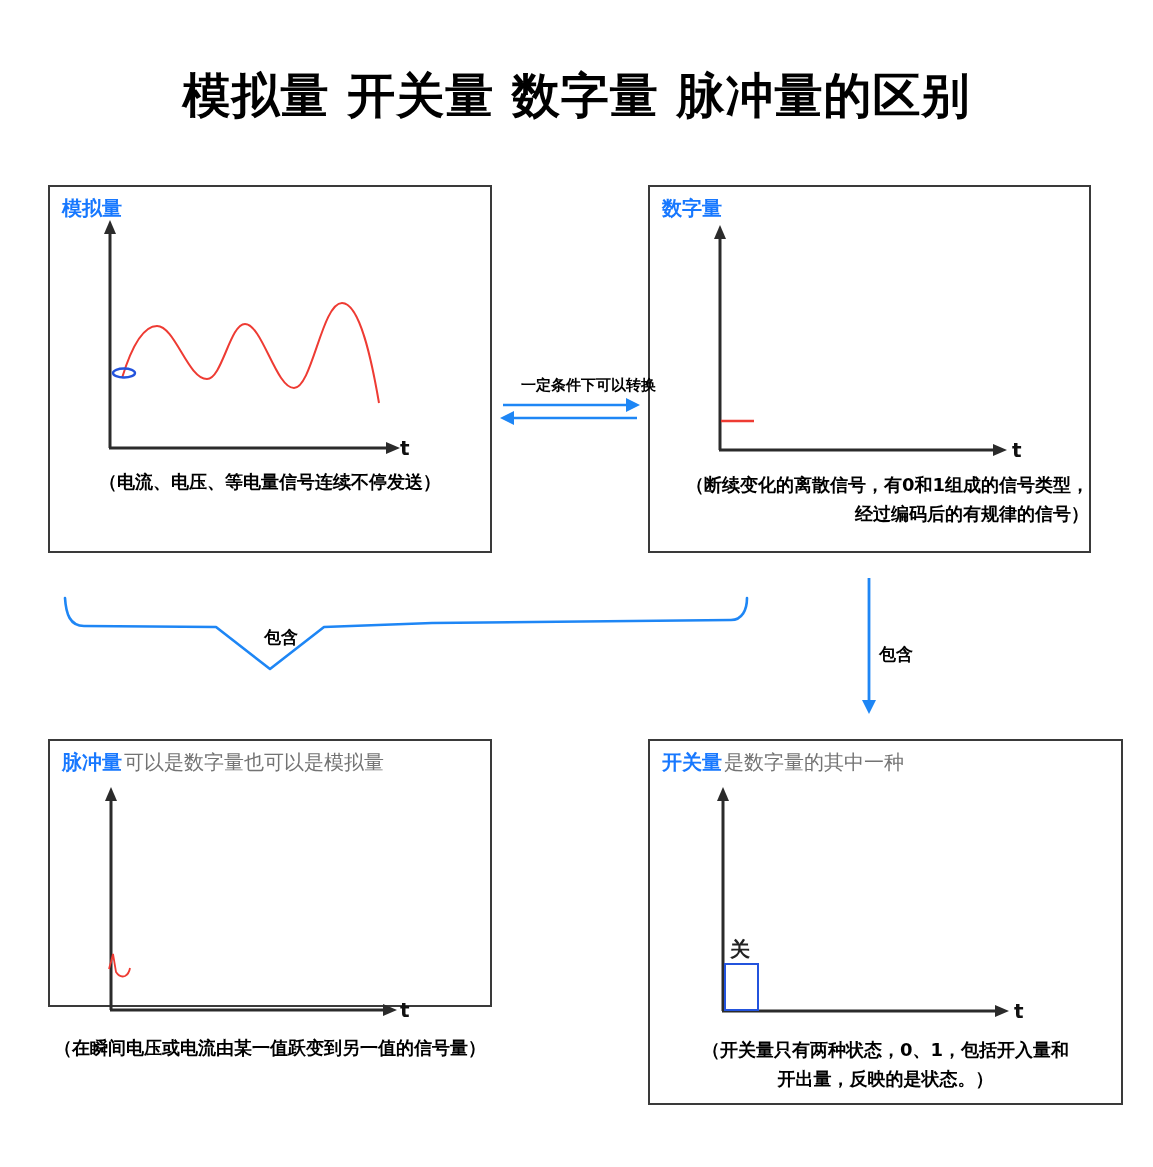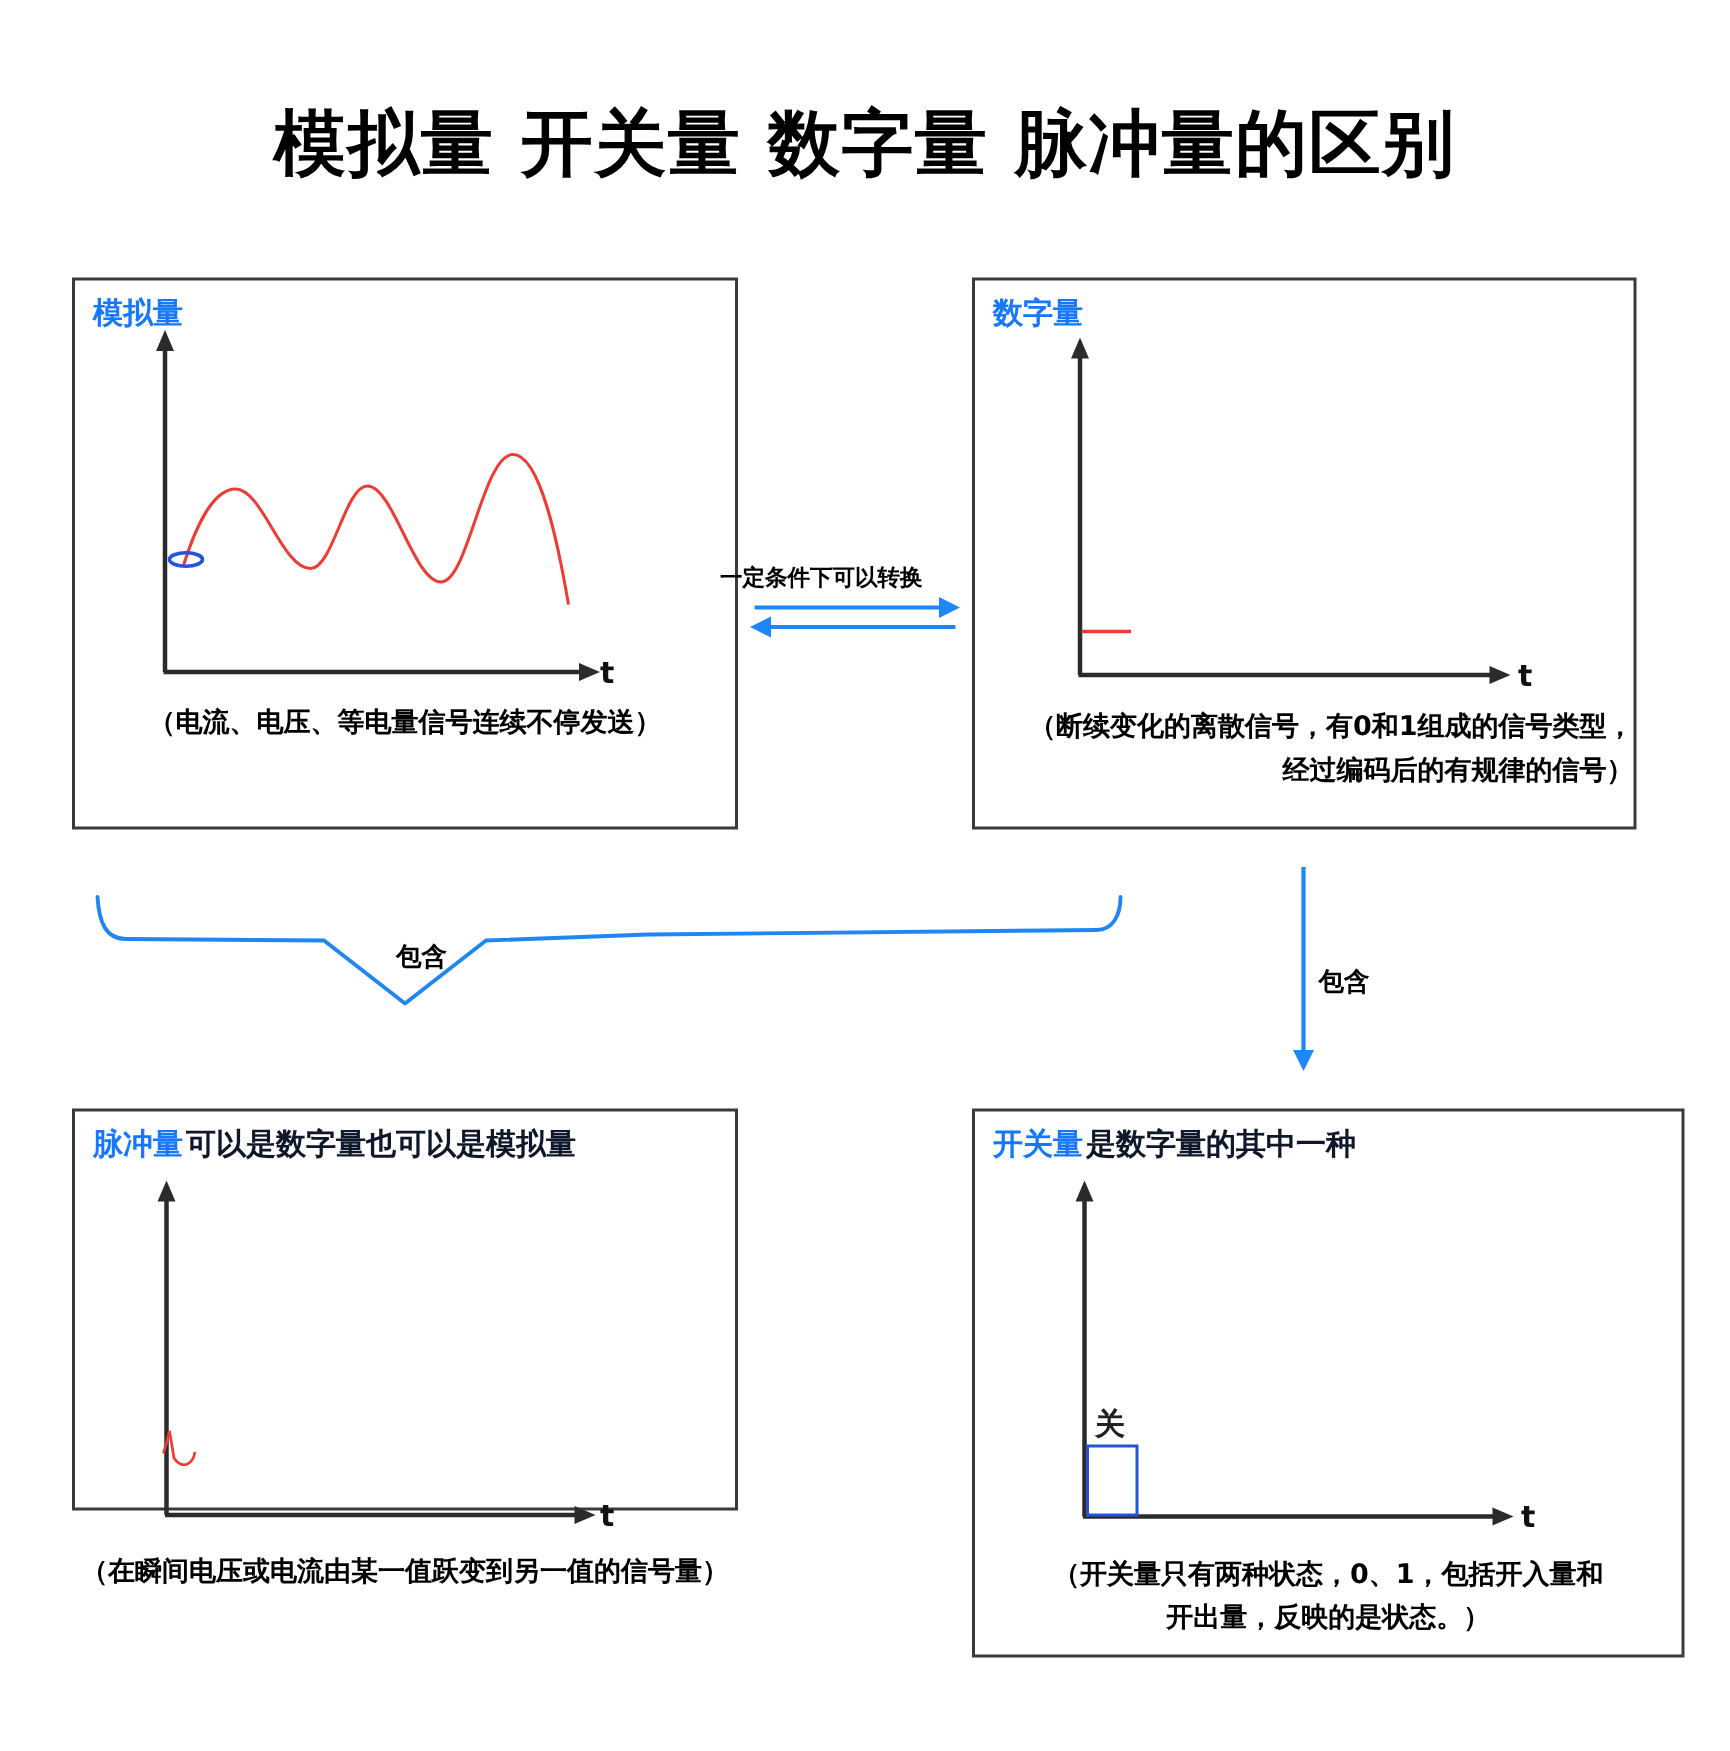--- a/index.html
+++ b/index.html
@@ -17,34 +17,34 @@
   }
   .panel-analog {left:48px; top:185px; width:444px; height:368px;}
   .panel-digital{left:648px;top:185px; width:443px; height:368px;padding-left:29px;}
   .panel-pulse  {left:48px; top:739px; width:444px; height:268px;}
   .panel-switch {left:648px;top:739px; width:475px; height:366px;}
   .panel svg{position:absolute;left:0;top:0;}
   .panel-title-row{
     position:absolute;left:12px;top:8px;display:flex;align-items:baseline;white-space:nowrap;
   }
   .panel-title{font-size:20px;font-weight:700;color:#1778ff;}
-  .panel-subtitle{font-size:20px;font-weight:700;color:#0f172a;margin-left:2px;}
+  .panel-subtitle{font-size:20px;font-weight:400;color:#737373;margin-left:2px;}
   .axis-t{
     position:absolute;font-size:20px;font-weight:700;color:#111;
   }
   .caption{
     position:absolute;left:0;width:100%;text-align:center;
     font-size:18px;font-weight:700;color:#000;line-height:29px;white-space:nowrap;
   }
   .pulse-state-label{
     position:absolute;font-size:20px;font-weight:700;color:#222;
   }
   .overlay{position:absolute;left:0;top:0;pointer-events:none;}
   .convert-label{
-    position:absolute;left:480px;top:376px;width:176px;text-align:left;
+    position:absolute;left:480px;top:376px;width:176px;text-align:right;
     font-size:15px;font-weight:700;color:#000;
   }
   .contain-label-left{
     position:absolute;left:264px;top:626px;font-size:17px;font-weight:700;color:#000;
   }
   .contain-label-right{
     position:absolute;left:879px;top:643px;font-size:17px;font-weight:700;color:#000;
   }
 </style>
 </head>

